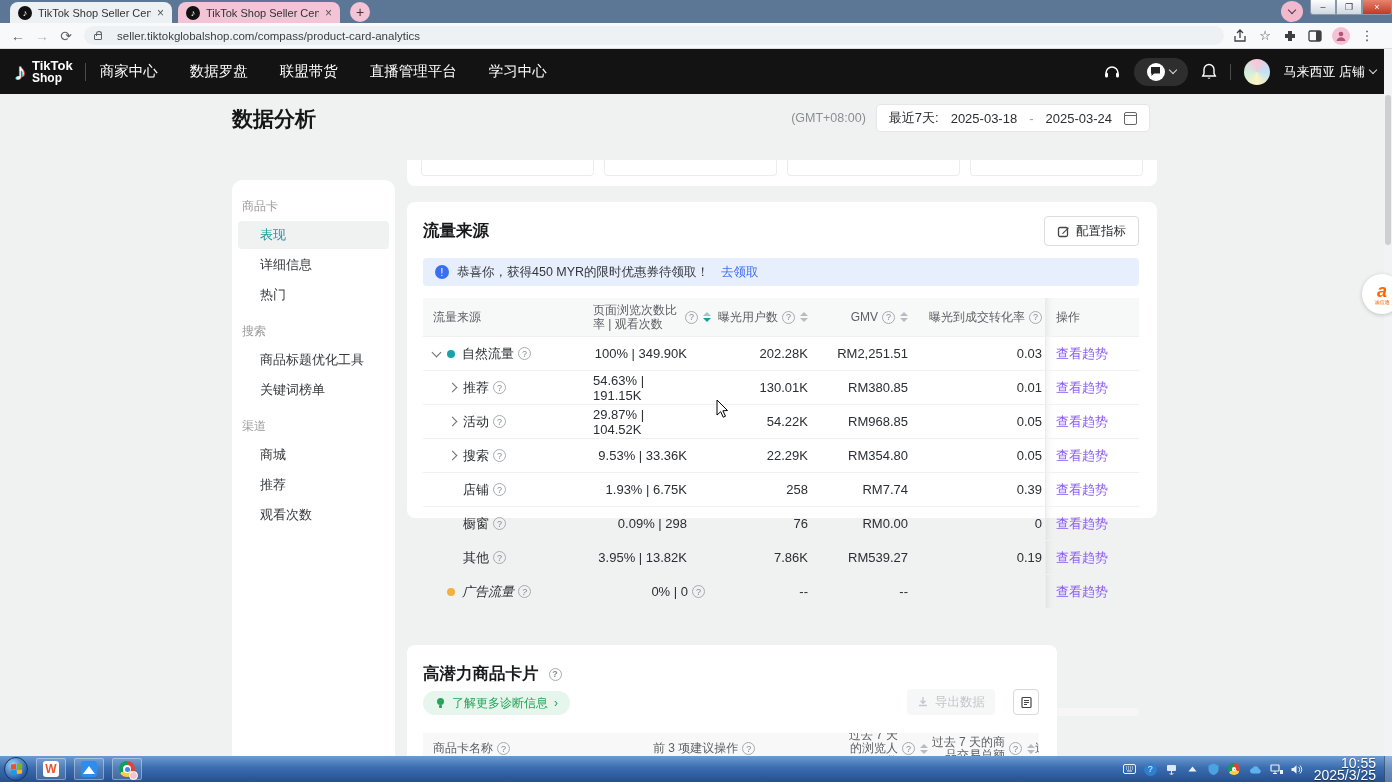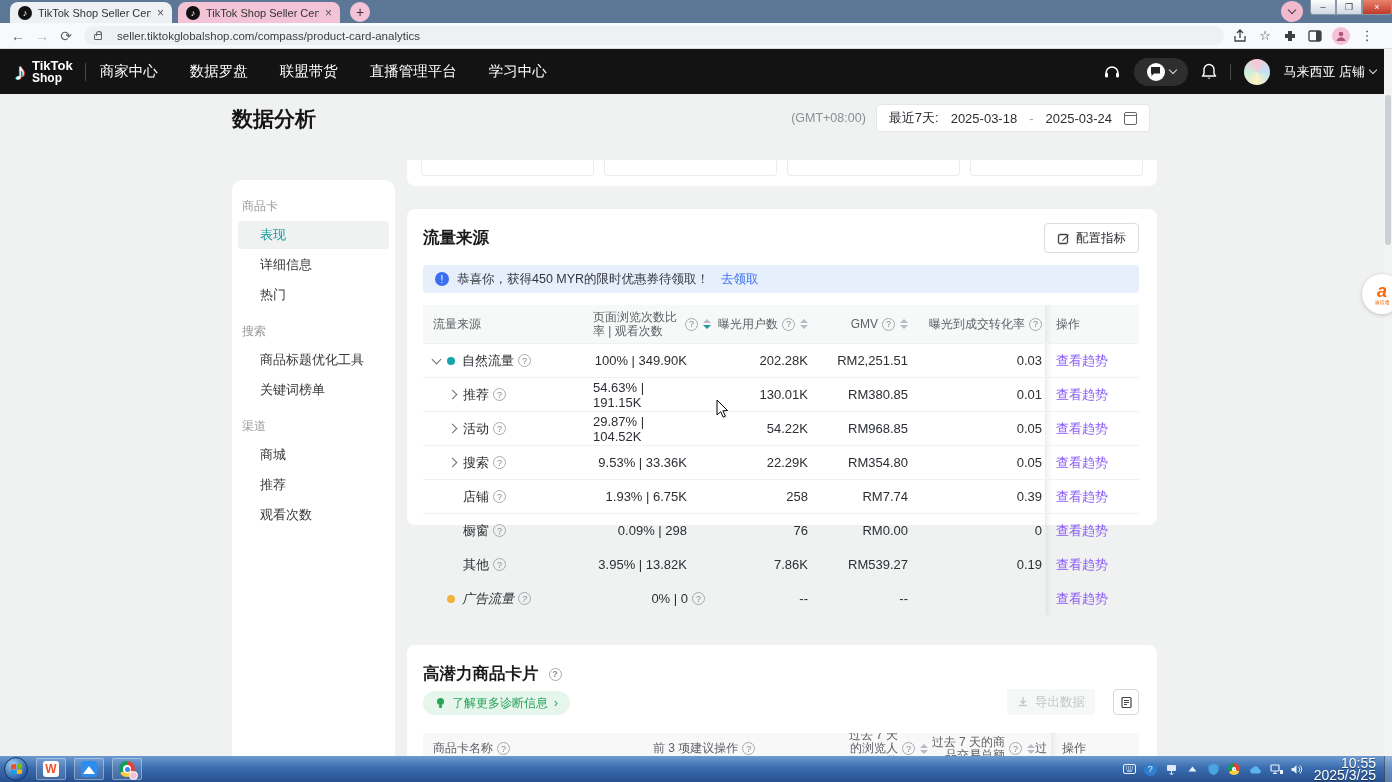--- a/index.html
+++ b/index.html
@@ -70,21 +70,21 @@
   .side-label { font-size:12px; color:#9b9b9b; padding:12px 0 6px 10px; }
   .side-item { height:28px; line-height:28px; font-size:13px; color:#36383b; padding-left:22px; margin:0 6px 2px 6px; border-radius:4px; cursor:pointer; }
   .side-item.active { background:#f0f2f2; color:#189c9c; }
 
   
   .main { position:absolute; left:407px; top:0; width:750px; height:662px; }
   .partial-card { position:absolute; left:0; top:66px; width:750px; height:26px; background:#fff; border-radius:0 0 8px 8px; display:flex; gap:10px; padding:0 14px; }
   .partial-box { flex:1; height:16px; border:1px solid #ececec; border-top:none; border-radius:0 0 4px 4px; }
 
   .card { position:absolute; background:#fff; border-radius:8px; }
-  .traffic-card { left:0; top:108px; width:750px; height:316px;margin-top:7px; }
+  .traffic-card { left:0; top:108px; width:750px; height:316px; }
   .card-title { position:absolute; left:16px; top:18px; font-size:16.5px; font-weight:bold; color:#18191b; display:flex; align-items:center; gap:6px; }
   .config-btn { position:absolute; right:18px; top:14px; height:30px; border:1px solid #dcdcdc; border-radius:4px; background:#fff; display:flex; align-items:center; gap:6px; padding:0 12px; font-size:12.5px; color:#2b2e33; cursor:pointer; }
   .banner { position:absolute; left:16px; right:18px; top:56px; height:28px; background:#e7effc; border-radius:4px; display:flex; align-items:center; padding:0 12px; gap:8px; font-size:12.5px; color:#33373c; }
   .banner-ic { width:14px; height:14px; border-radius:50%; background:#3a6ff2; color:#fff; font-size:10px; display:flex; align-items:center; justify-content:center; flex:0 0 14px; }
   .banner-link { color:#3a6ff2; margin-left:4px; cursor:pointer; }
 
   
   .ttable { position:absolute; left:16px; right:18px; top:96px; }
   .trow { display:grid; grid-template-columns:170px 120px 95px 100px 137px 94px; align-items:center; }
   .thead { background:#f7f8f8; height:38px; font-size:12px; color:#5c5f63; }
@@ -108,21 +108,21 @@
   .chev.right { transform:rotate(-45deg); margin:0 7px 0 0; }
   .dot { width:8px; height:8px; border-radius:50%; margin-right:7px; flex:0 0 8px; }
   .ind1 { padding-left:26px; }
   .ind2 { padding-left:40px; }
   .ind3 { padding-left:24px;font-style:italic; }
   .trend-link { color:#8b5cf6; cursor:pointer; font-size:13px; }
   .hscroll { position:absolute; left:16px; right:18px; top:506px; height:8px; background:#f6f6f6; border-radius:4px; }
   .hthumb { width:82%; height:8px; background:#d6d6d6; border-radius:4px; }
 
   
-  .potential-card { left:0; top:551px; width:750px; height:111px; border-radius:8px 8px 0 0; }
+  .potential-card { left:0; top:551px; width:650px; height:111px; border-radius:8px 8px 0 0; }
   .diag-pill { position:absolute; left:16px; top:46px; height:24px; border-radius:12px; background:#e6f6ec; display:flex; align-items:center; gap:6px; padding:0 12px; font-size:12px; color:#27a35a; cursor:pointer; }
   .export-btn { position:absolute; right:62px; top:44px; height:26px; border-radius:4px; background:#f6f7f7; display:flex; align-items:center; gap:6px; padding:0 10px; font-size:12.5px; color:#c3c6ca; }
   .sheet-btn { position:absolute; right:18px; top:44px; width:26px; height:26px; border:1px solid #d8d8d8; border-radius:4px; background:#fff; display:flex; align-items:center; justify-content:center; }
   .ptable-head { position:absolute; left:16px; right:18px; top:88px; height:23px; background:#f8f8f8; display:grid; grid-template-columns:200px 220px 85px 107px 16px 88px; font-size:12px; color:#5c5f63; overflow:hidden; }
   .pcell { display:flex; align-items:center; padding-top:8px; overflow:hidden; }
   .two-line { line-height:13px; width:78px; text-align:right; }
 
   
   .vscroll { position:absolute; top:49px; left:1384px; width:8px; height:707px; background:#f2f3f4; }
   .vthumb { position:absolute; top:46px; left:1px; width:6px; height:150px; background:#cdcfd2; border-radius:3px; }

